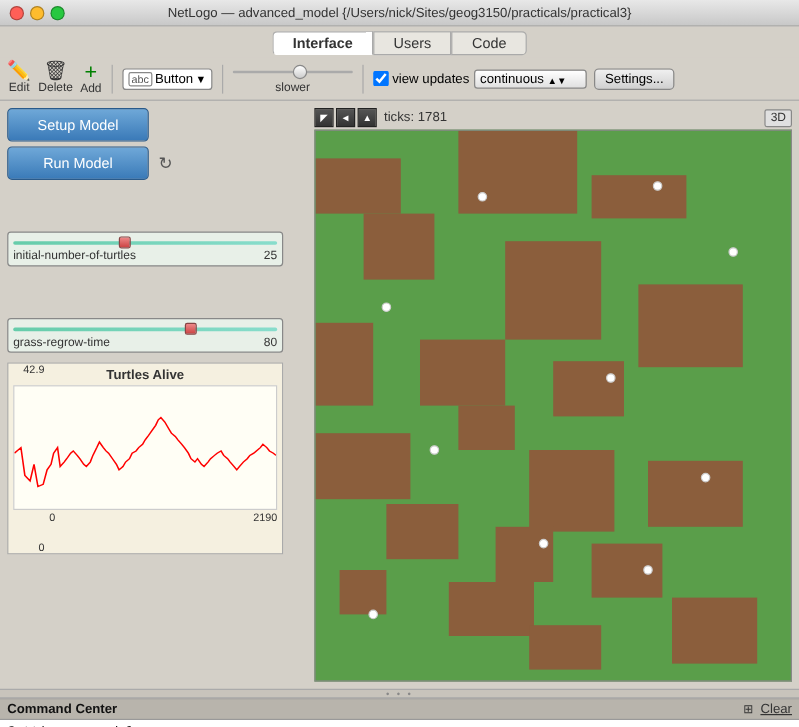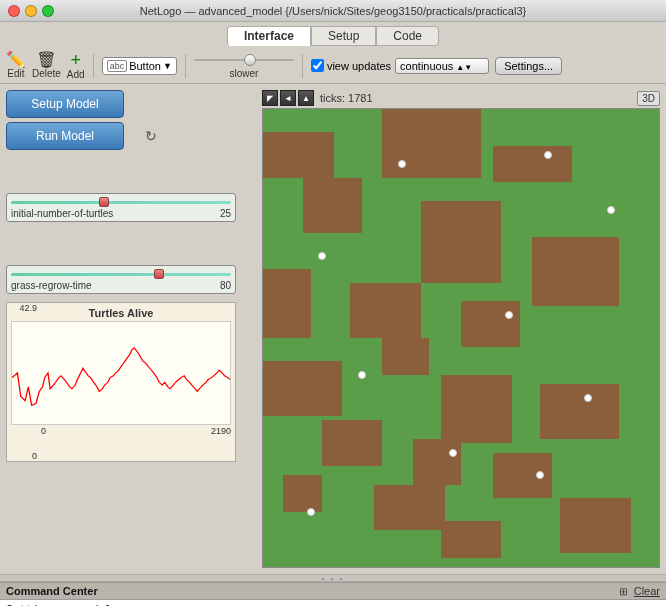--- a/index.html
+++ b/index.html
@@ -417,21 +417,21 @@
   <div class="titlebar-buttons">
     <div class="tb-btn tb-close"></div>
     <div class="tb-btn tb-min"></div>
     <div class="tb-btn tb-max"></div>
   </div>
   <span class="titlebar-text">NetLogo — advanced_model {/Users/nick/Sites/geog3150/practicals/practical3}</span>
 </div>
 
 <div class="tabbar">
   <div class="tab active">Interface</div>
-  <div class="tab">Setup</div>
+  <div class="tab">Users</div>
   <div class="tab">Code</div>
 </div>
 
 <div class="toolbar">
   <div class="toolbar-item">
     <span class="toolbar-icon">✏️</span>
     <span>Edit</span>
   </div>
   <div class="toolbar-item">
     <span class="toolbar-icon">🗑</span>
@@ -466,21 +466,21 @@
       <span style="font-size:8px;margin-left:3px;">▲▼</span>
     </div>
   </div>
   <button class="settings-btn">Settings...</button>
 </div>
 
 <div class="main-content">
 
   <div class="left-panel">
     <button class="netlogo-btn">Setup Model</button>
-    <div style="display:flex;align-items:center;gap:21px;">
+    <div style="display:flex;align-items:center;gap:8px;">
       <button class="netlogo-btn">Run Model</button>
       <span style="font-size:14px;color:#555;">↻</span>
     </div>
 
     <div class="slider-widget">
       <div class="slider-track-row">
         <div class="slider-track-container">
           <div class="slider-bg"></div>
           <div class="slider-thumb-widget" style="left:40%;"></div>
         </div>

